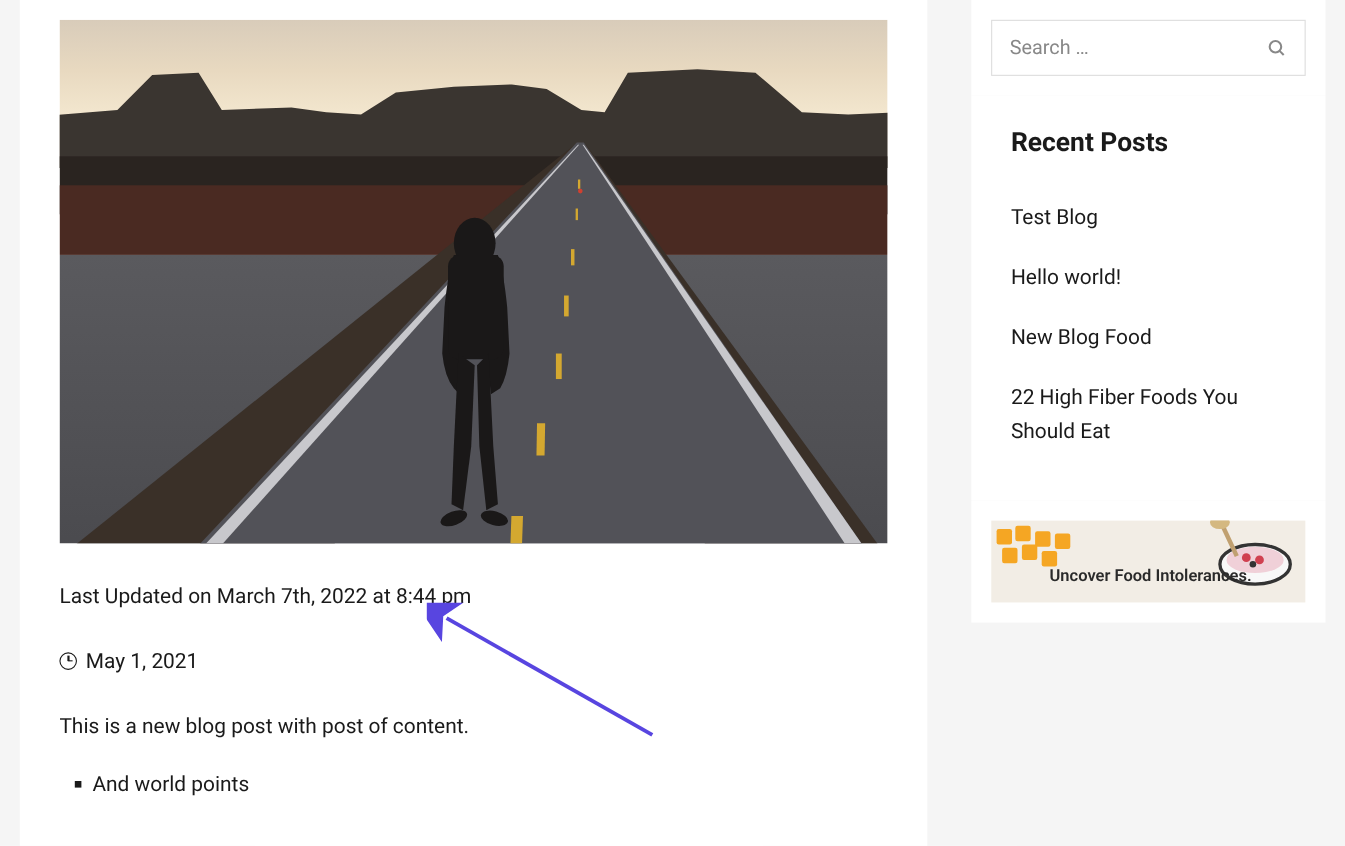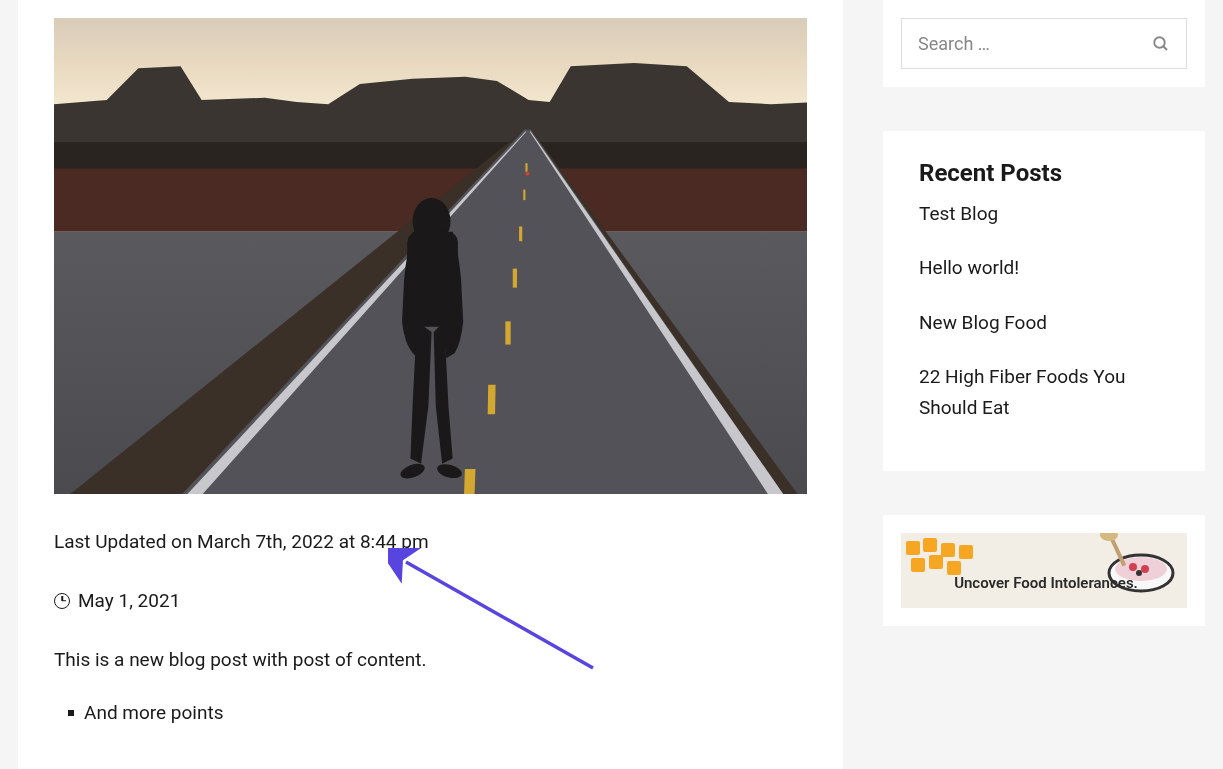--- a/index.html
+++ b/index.html
@@ -102,21 +102,20 @@
       left: 0;
       top: 11px;
       width: 6px;
       height: 6px;
       background: #1a1a1a;
     }
     .sidebar {
       width: 322px;
       display: flex;
       flex-direction: column;
-      gap: 44px;
     }
     .widget {
       background: #fff;
       padding: 18px 36px 36px 36px;
     }
     .widget:first-child {
       padding: 18px 18px;
     }
     .search-box {
       display: flex;
@@ -140,20 +139,21 @@
     .search-icon {
       width: 18px;
       height: 18px;
       color: #888;
       cursor: pointer;
     }
     .widget-title {
       font-size: 24px;
       font-weight: 700;
       color: #1a1a1a;
+      margin-bottom: 28px;
       margin-top: 10px;
     }
     .recent-posts {
       list-style: none;
     }
     .recent-posts li {
       font-size: 19px;
       color: #1a1a1a;
       padding: 12px 0;
       line-height: 1.6;
@@ -255,21 +255,21 @@
     <p class="last-updated">Last Updated on March 7th, 2022 at 8:44 pm</p>
 
     <div class="post-date">
       <span class="clock-icon"></span>
       <span>May 1, 2021</span>
     </div>
 
     <p class="post-content">This is a new blog post with post of content.</p>
 
     <ul class="bullet-list">
-      <li>And more points</li>
+      <li>And world points</li>
     </ul>
 
     <svg class="arrow-annotation" width="220" height="130" viewBox="0 0 220 130">
       <defs>
         <marker id="arrowhead" markerWidth="12" markerHeight="12" refX="2" refY="6" orient="auto">
           <path d="M 0 0 L 12 6 L 0 12 L 3 6 Z" fill="#5845e0"></path>
         </marker>
       </defs>
       <line x1="205" y1="120" x2="18" y2="14" stroke="#5845e0" stroke-width="3.5" marker-end="url(#arrowhead)"></line>
     </svg>

